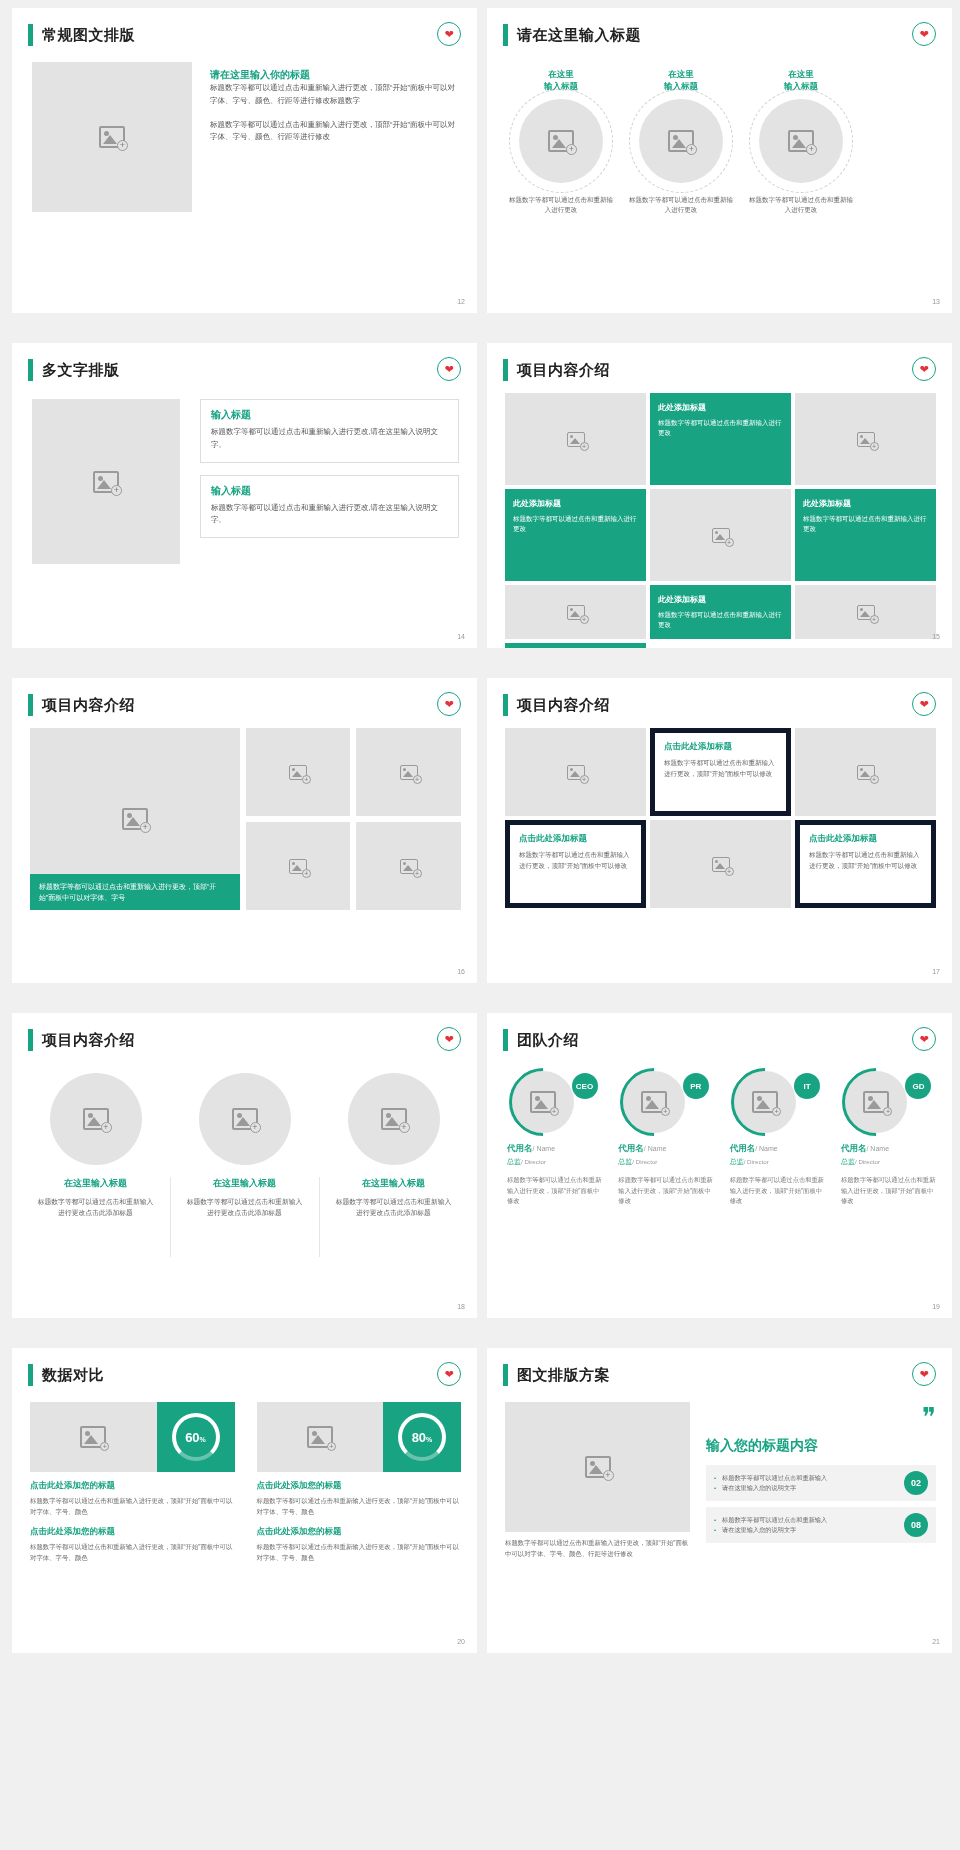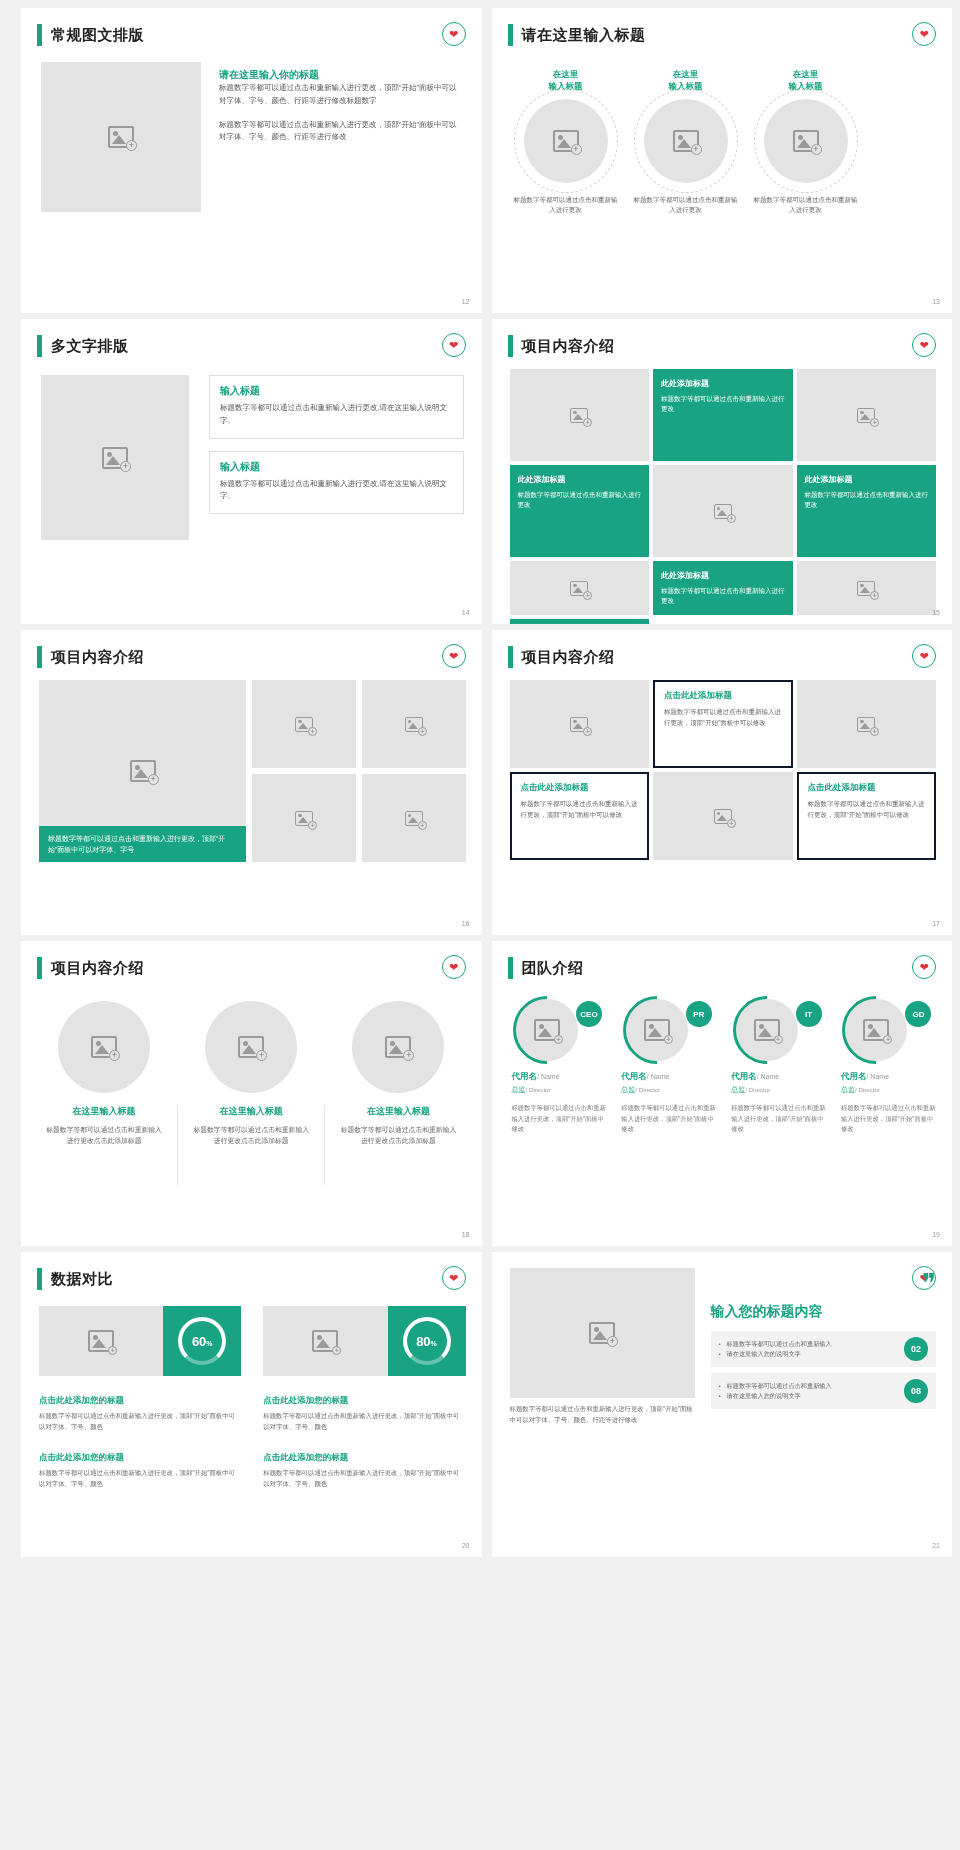--- a/index.html
+++ b/index.html
@@ -7,22 +7,22 @@
     margin: 0; padding: 0;
     background: #f0f0f0;
     font-family: "Liberation Sans", "DejaVu Sans", sans-serif;
   }
   body {
     width: 960px; min-height: 1850px;
   }
   .deck {
     display: grid;
     grid-template-columns: 1fr 1fr;
-    gap: 6px 10px;
-    padding: 8px 8px 12px 21px;
+    gap: 30px 10px;
+    padding: 8px 8px 12px 12px;
   }
   .slide {
     position: relative;
     background: #fff;
     height: 305px;
     overflow: hidden;
   }
   
   .sl-head {
     display: flex;
@@ -124,21 +124,21 @@
   .s16 { padding: 12px 16px 0 18px; display: grid; grid-template-columns: 2fr 1fr 1fr; grid-template-rows: 88px 88px; gap: 6px; }
   .s16-big { grid-row: span 2; position: relative; }
   .s16-cap {
     position: absolute; left: 0; right: 0; bottom: 0;
     background: #18a383; color: #fff; font-size: 7px; line-height: 1.6;
     padding: 7px 9px;
   }
 
   
   .s17 { padding: 12px 16px 0 18px; display: grid; grid-template-columns: 1fr 1fr 1fr; grid-template-rows: 88px 88px; gap: 4px; }
-  .txtcell { border: 2px solid #0f172a; padding: 8px 9px; }
+  .txtcell { border: 5px solid #0f172a; padding: 8px 9px; }
   .txtcell b { font-size: 8.5px; color: #18a383; display: block; margin-bottom: 5px; }
   .txtcell span { font-size: 6.5px; color: #666; line-height: 1.65; display: block; }
 
   
   .s18 { display: flex; justify-content: space-around; padding: 22px 14px 0; }
   .s18-col { width: 130px; text-align: center; }
   .s18-circ { width: 92px; height: 92px; border-radius: 50%; background: #e3e3e3; margin: 0 auto 12px; display: flex; align-items: center; justify-content: center; }
   .s18-t { font-size: 9px; font-weight: bold; color: #18a383; margin-bottom: 6px; }
   .s18-p { font-size: 6.8px; color: #666; line-height: 1.65; padding: 0 4px; }
   .s18-sep { width: 1px; background: #e5e5e5; margin-top: 104px; }
@@ -177,21 +177,21 @@
     position: relative;
   }
   .s20-ring2 {
     width: 48px; height: 48px; border-radius: 50%;
     border: 4px solid rgba(255,255,255,.35);
     border-top-color: #fff; border-right-color: #fff; border-left-color: #fff;
     display: flex; align-items: center; justify-content: center;
   }
   .s20-pct { color: #fff; font-size: 13px; font-weight: bold; }
   .s20-pct i { font-size: 7px; font-style: normal; }
-  .s20-block { margin-top: 19px; display: flex; gap: 22px; align-items: center; }
+  .s20-block { margin-top: 8px; display: flex; gap: 22px; align-items: center; }
   .s20-col { flex: 1; }
   .s20-h { font-size: 8.5px; font-weight: bold; color: #18a383; margin-bottom: 4px; }
   .s20-p { font-size: 6.4px; color: #666; line-height: 1.7; }
 
   
   .s21 { display: flex; padding: 16px 16px 0 18px; gap: 16px; }
   .s21-img { width: 185px; }
   .s21-cap { font-size: 6.4px; color: #666; line-height: 1.7; margin-top: 6px; }
   .s21-right { flex: 1; position: relative; padding-top: 6px; }
   .s21-quote { font-size: 26px; color: #18a383; line-height: .8; text-align: right; font-family: "Liberation Serif", serif; }
@@ -610,20 +610,24 @@
         <div class="s20-col">
           <div class="s20-h">点击此处添加您的标题</div>
           <div class="s20-p">标题数字等都可以通过点击和重新输入进行更改，顶部“开始”面板中可以对字体、字号、颜色</div>
         </div>
       </div>
     </div>
     <div class="pagenum">20</div>
   </div>
 
   <div class="slide">
+    <div class="sl-head">
+      <div class="sl-bar"></div>
+      <div class="sl-title">图文排版方案</div>
+    </div>
     <div class="logo">
         <span class="heart">❤</span>
       </div>
     <div class="s21">
       <div class="s21-img">
         <div class="ph" style="height:130px">
             <div class="ph-ic">
               <span class="ph-plus">+</span>
             </div>
           </div>

